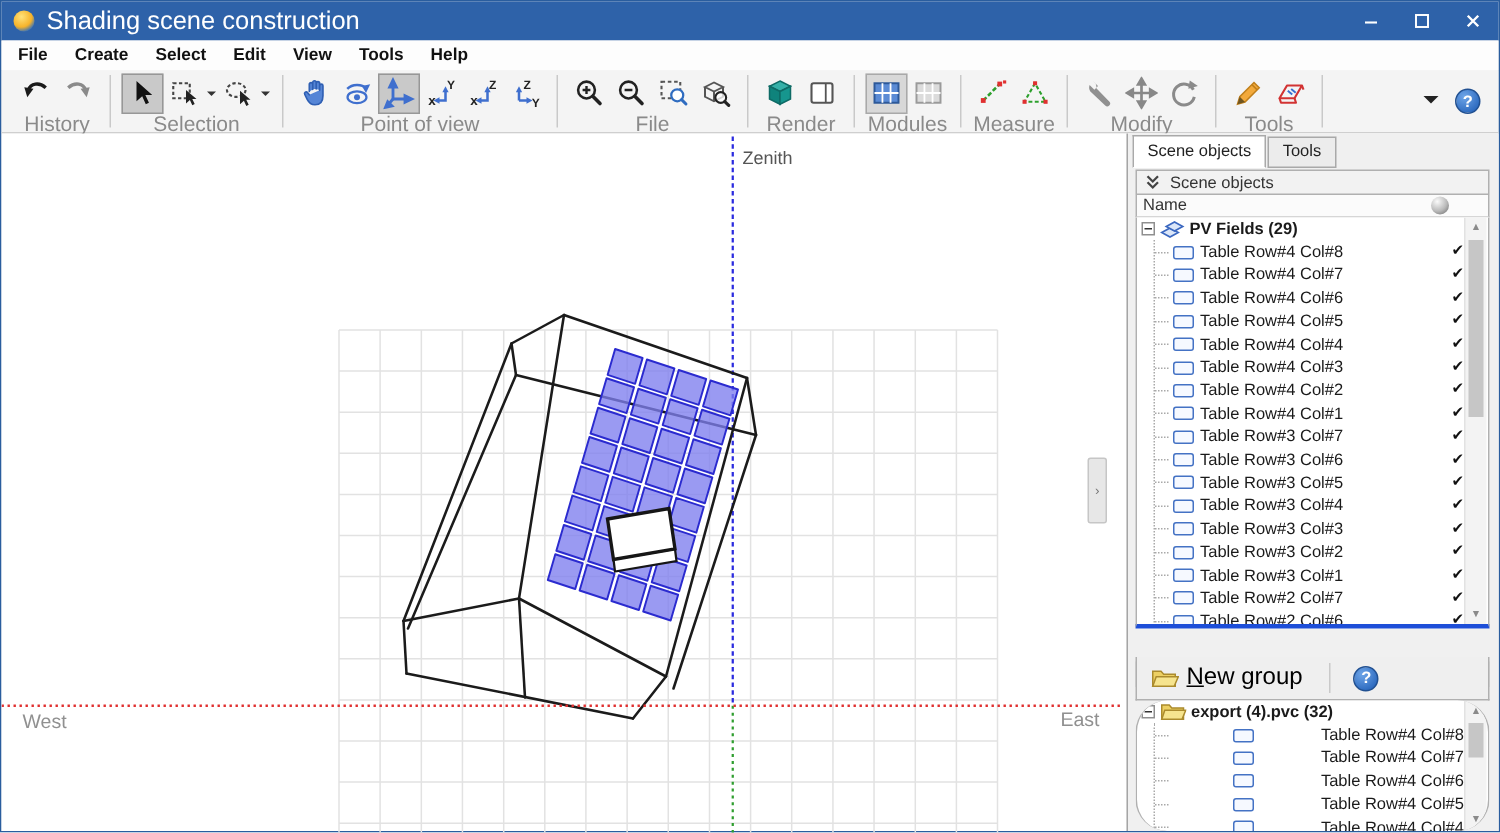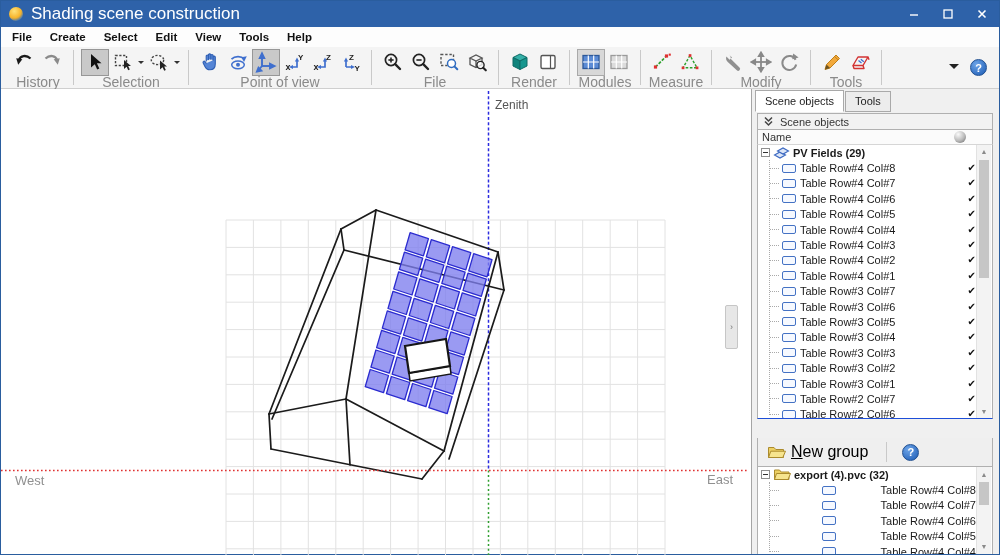--- a/index.html
+++ b/index.html
@@ -62,22 +62,22 @@
             gap:6px; font-size:11px; color:#333; }
   .namehdr { position:absolute; top:41px; left:5px; right:6px; height:15px; background:#fbfbfb;
              border-left:1px solid #b0b0b0; border-right:1px solid #b0b0b0; border-bottom:1px solid #d6d6d6;
              display:flex; align-items:center; padding:0 4px; font-size:11px; color:#333; }
   .sphere { width:12px; height:12px; border-radius:50%;
             background:radial-gradient(circle at 35% 28%, #fafafa, #b9b9b9 55%, #7f7f7f 85%);
             margin-left:auto; margin-right:22px; }
 
   .treelist { position:absolute; left:5px; right:6px; background:#fff;
               border-left:1px solid #b0b0b0; border-right:1px solid #b0b0b0; overflow:hidden; }
-  .so-list { top:56px; height:274px; border-bottom:1px solid #1d4ed8; }
-  .gz-list { top:378px; bottom:0; }
+  .so-list { top:56px; height:274px; border-bottom:3px solid #1d4ed8; }
+  .gz-list { top:378px; bottom:0;border-radius:21px; }
   .trow { height:15.4px; display:flex; align-items:center; padding-right:16px; position:relative; }
   .trow.root { padding-left:3px; gap:3px; font-weight:bold; }
   .titems { position:relative; }
   .titems::before { content:''; position:absolute; left:11px; top:0; bottom:7px;
                     border-left:1px dotted #a9a9a9; }
   .titems .trow { padding-left:12px;justify-content:space-between; }
   .connector { width:9px; border-top:1px dotted #a9a9a9; margin-right:3px; }
   .expander { width:9px; height:9px; border:1px solid #8f8f8f; background:#fff; position:relative;
               flex:0 0 auto; }
   .expander::after { content:''; position:absolute; left:1px; right:1px; top:3px;

